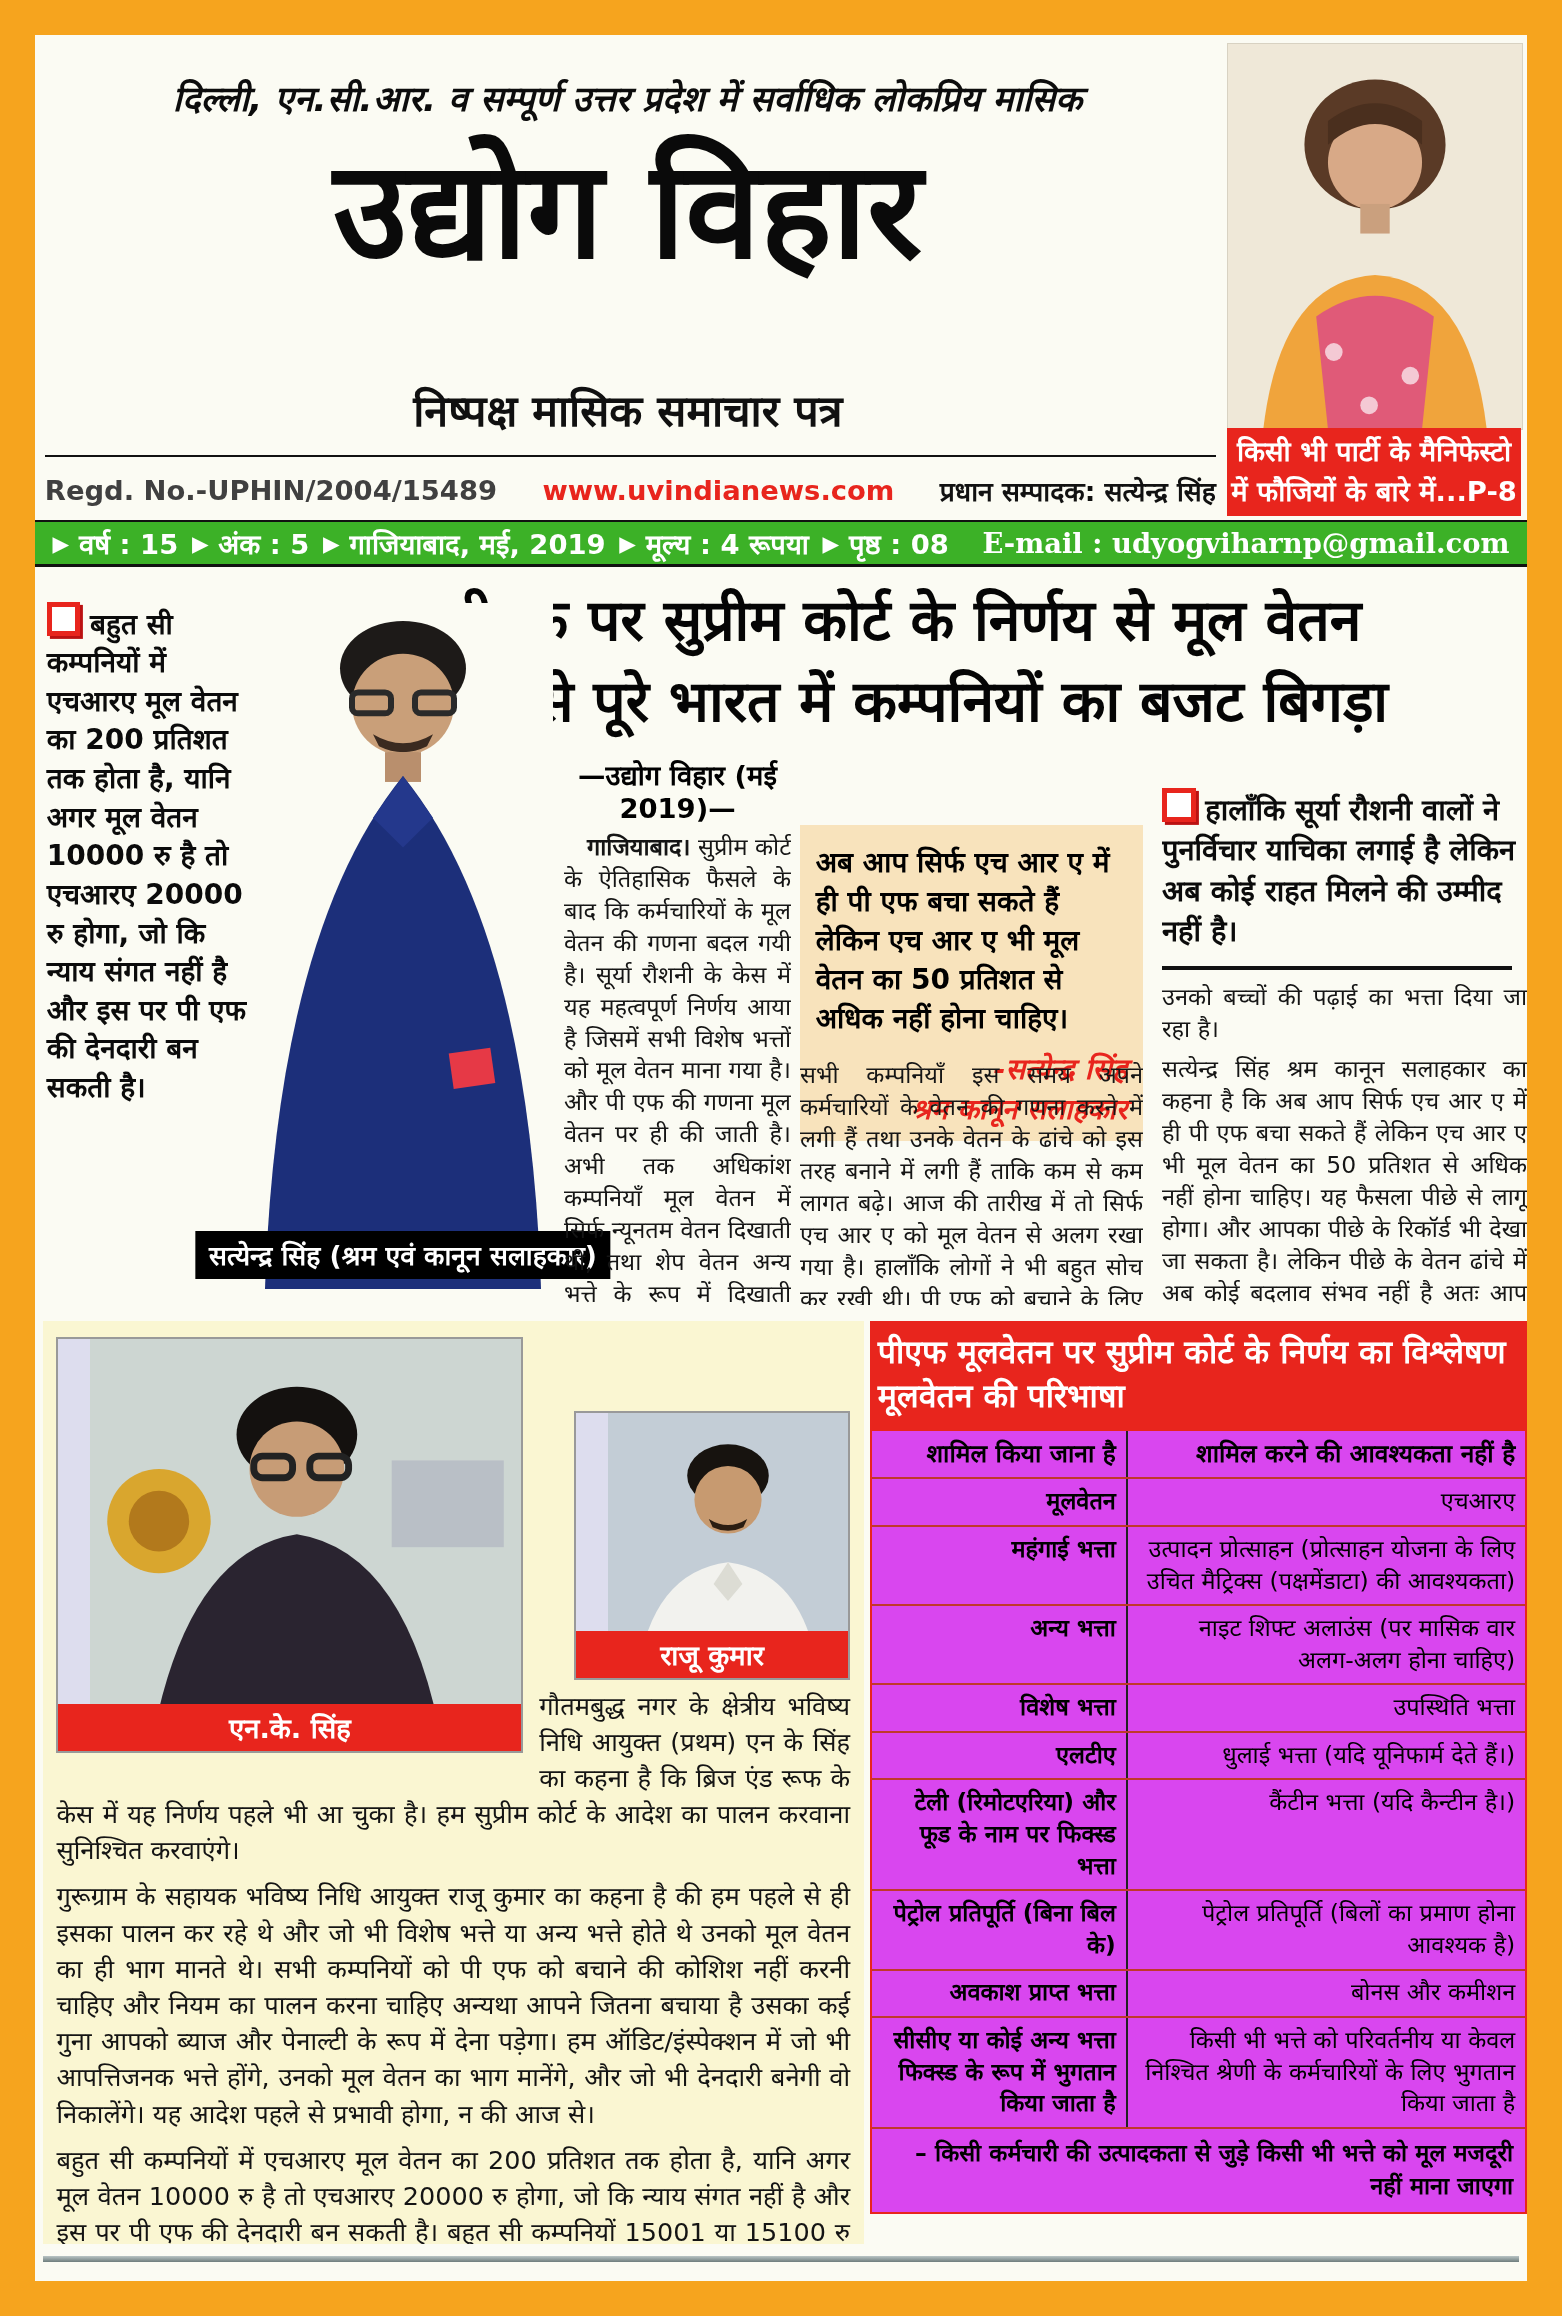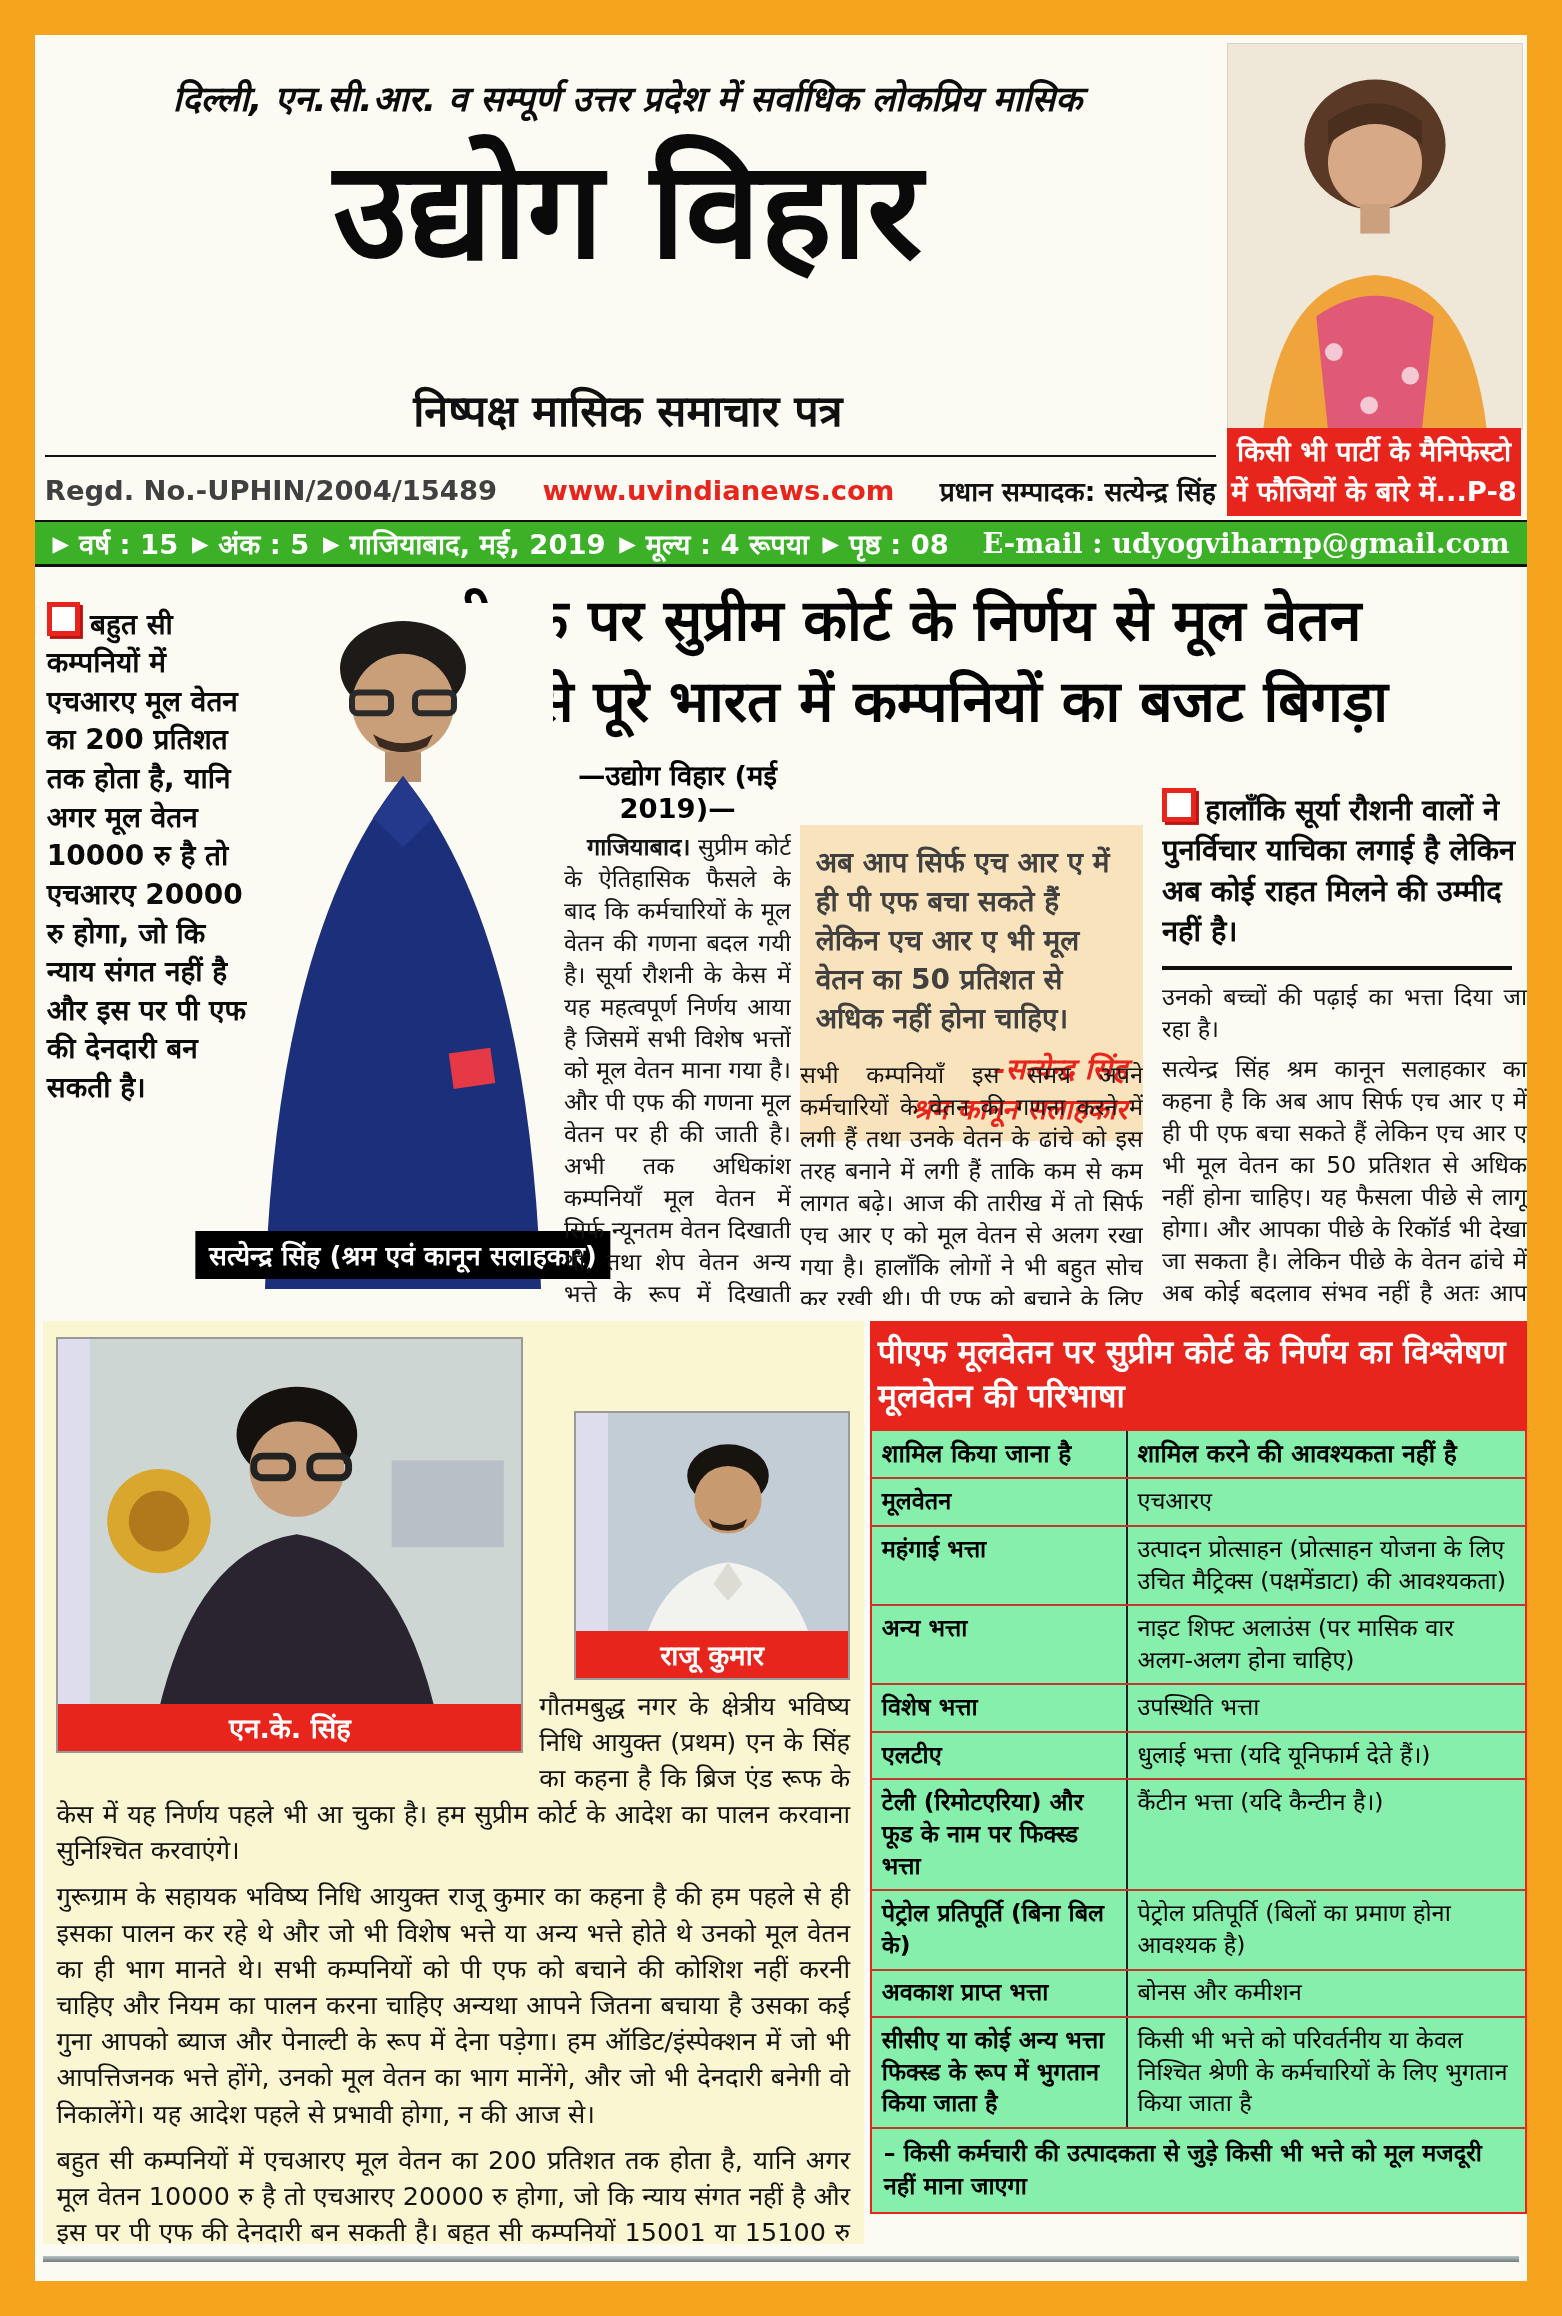--- a/index.html
+++ b/index.html
@@ -28,41 +28,41 @@
   .leftnote{left:11.8px;top:567px;width:204px;font-size:28px;font-weight:bold;line-height:1.38;color:#0b0b0b;text-align:left;}
   .sq{display:inline-block;width:23.5px;height:23.5px;border:5.9px solid #E8251D;background:#fff;box-shadow:2.9px 2.9px 0 #b11;margin-right:9.8px;vertical-align:-2px;}
   .lead-photo{left:218px;top:568px;width:300px;height:686px;}
   .lead-photo svg{width:100%;height:100%;display:block;}
   .photo-cap{position:absolute;left:50%;transform:translateX(-50%);bottom:9.8px;background:#000000;color:#fff;font-weight:bold;font-size:26.5px;white-space:nowrap;padding:5.9px 13.7px;}
   .midcol{left:529px;top:721px;width:227px;height:549px;overflow:hidden;}
   .byline{font-size:27.4px;font-weight:bold;text-align:center;margin:0 0 7.8px 0;}
   .bodytxt{font-size:23.5px;line-height:1.36;text-align:justify;color:#151515;margin:0;}
   .dateline{font-weight:bold;margin-left:23px;}
   .quotebox{left:765px;top:790px;width:343px;background:#F8E3BC;padding:17.6px 15.7px 13.7px 15.7px;box-sizing:border-box;}
-  .quotebox .q{font-size:28px;font-weight:bold;line-height:1.4;color:#404040;margin:0 0 9.8px 0;}
+  .quotebox .q{font-size:28px;font-weight:bold;line-height:1.4;color:#000000;margin:0 0 9.8px 0;}
   .quotebox .qa{font-size:29px;font-weight:bold;font-style:italic;color:#E8251D;text-align:right;margin:0;}
   .quotebox .qr{font-size:28px;font-weight:bold;font-style:italic;color:#E8251D;text-align:right;margin:2px 0 0 0;}
   .col2{left:765px;top:1025px;width:343px;height:245px;overflow:hidden;}
   .rightcol{left:1127px;top:753px;width:365px;height:518px;overflow:hidden;}
   .rightnote{font-size:29px;font-weight:bold;line-height:1.4;color:#0b0b0b;margin:0;}
   .rule{height:4.9px;background:#111;margin:13.7px 0 11.8px 0;width:96%;}
   
   .section2{left:7.8px;top:1286px;width:821px;height:923px;background:#FAF6D2;padding:11.8px 13.7px;box-sizing:border-box;overflow:hidden;}
   .section2 p{font-size:25.5px;line-height:1.42;text-align:justify;margin:0 0 9.8px 0;color:#141414;}
   .ph{position:relative;border:2px solid #999;background:#dde;overflow:hidden;padding-left:32px;}
   .ph svg{width:100%;height:100%;display:block;}
   .ph .cap{position:absolute;left:0;right:0;bottom:0;background:#E8251D;color:#fff;font-weight:bold;font-size:27.4px;text-align:center;padding:4.9px 0;}
   .fl{float:left;margin:3.9px 15.7px 7.8px 0;}
   .fr{float:right;margin:3.9px 0 7.8px 15.7px;}
   
   .analysis{left:835px;top:1286px;width:657px;height:923px;overflow:hidden;}
   .an-head{background:#E8251D;color:#fff;font-weight:bold;padding:9.8px 7.8px 11.8px 7.8px;}
   .an-head .t1{font-size:32px;line-height:1.35;}
   .an-head .t2{font-size:32px;line-height:1.4;}
-  .an-box{background:#86efac;border:2.9px solid #E8251D;border-top:none;box-sizing:border-box;}
+  .an-box{background:#d946ef;border:2.9px solid #E8251D;border-top:none;box-sizing:border-box;text-align:right;}
   table.an{width:100%;border-collapse:collapse;}
   table.an td{vertical-align:top;padding:6.9px 9.8px;font-size:23.5px;line-height:1.35;border-bottom:2px solid #c0392b;}
   table.an td.l{width:39%;font-weight:bold;border-right:2px solid #222;}
   table.an tr.hdr td{font-weight:bold;font-size:24.5px;}
   .an-notes{padding:7.8px 11.8px 9.8px 11.8px;font-size:23.5px;line-height:1.4;}
   .an-note{font-weight:bold;}
   .greyline{left:7.8px;top:2221px;width:1476px;height:5.9px;background:linear-gradient(#b9c4c4,#6e7d7d);}
 </style>
 </head>
 <body>

